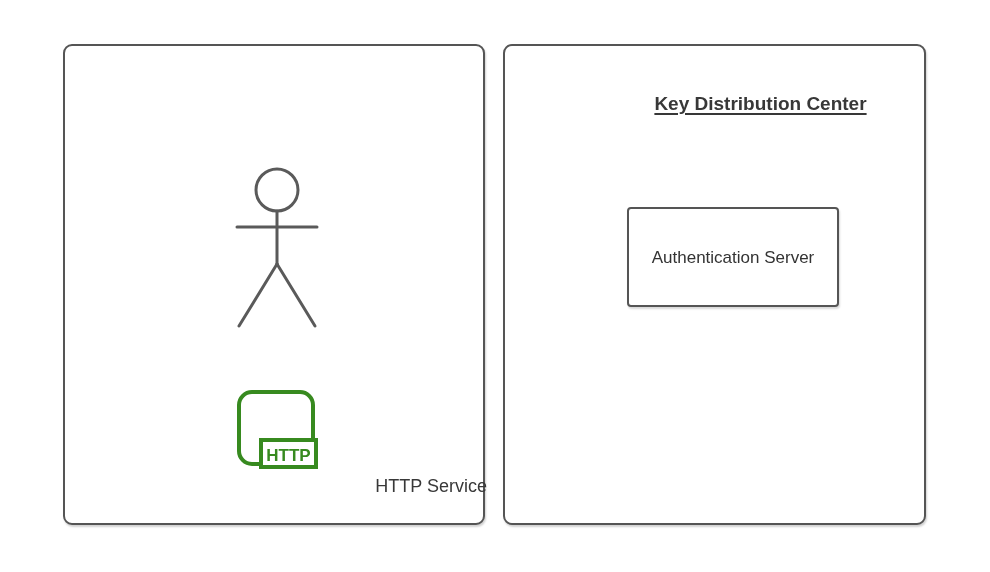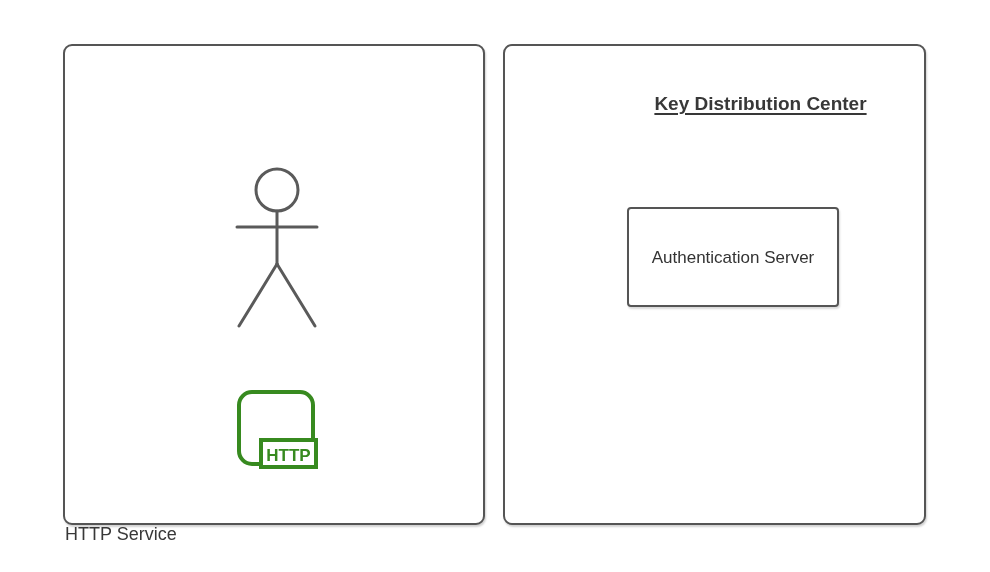--- a/index.html
+++ b/index.html
@@ -66,24 +66,23 @@
   .http-icon {
     position: absolute;
     left: 170px;
     top: 342px;
   }
   .service-label {
     position: absolute;
     left: 0;
     top: 430px;
     width: 422px;
-    text-align: left;
+    text-align: right;
     font-size: 18px;
     color: #383838;
-    margin-top: 48px;
   }
 
   .node-box {
     position: absolute;
     left: 122px;
     width: 212px;
     height: 100px;
     border: 2px solid #555555;
     border-radius: 4px;
     background: #ffffff;

